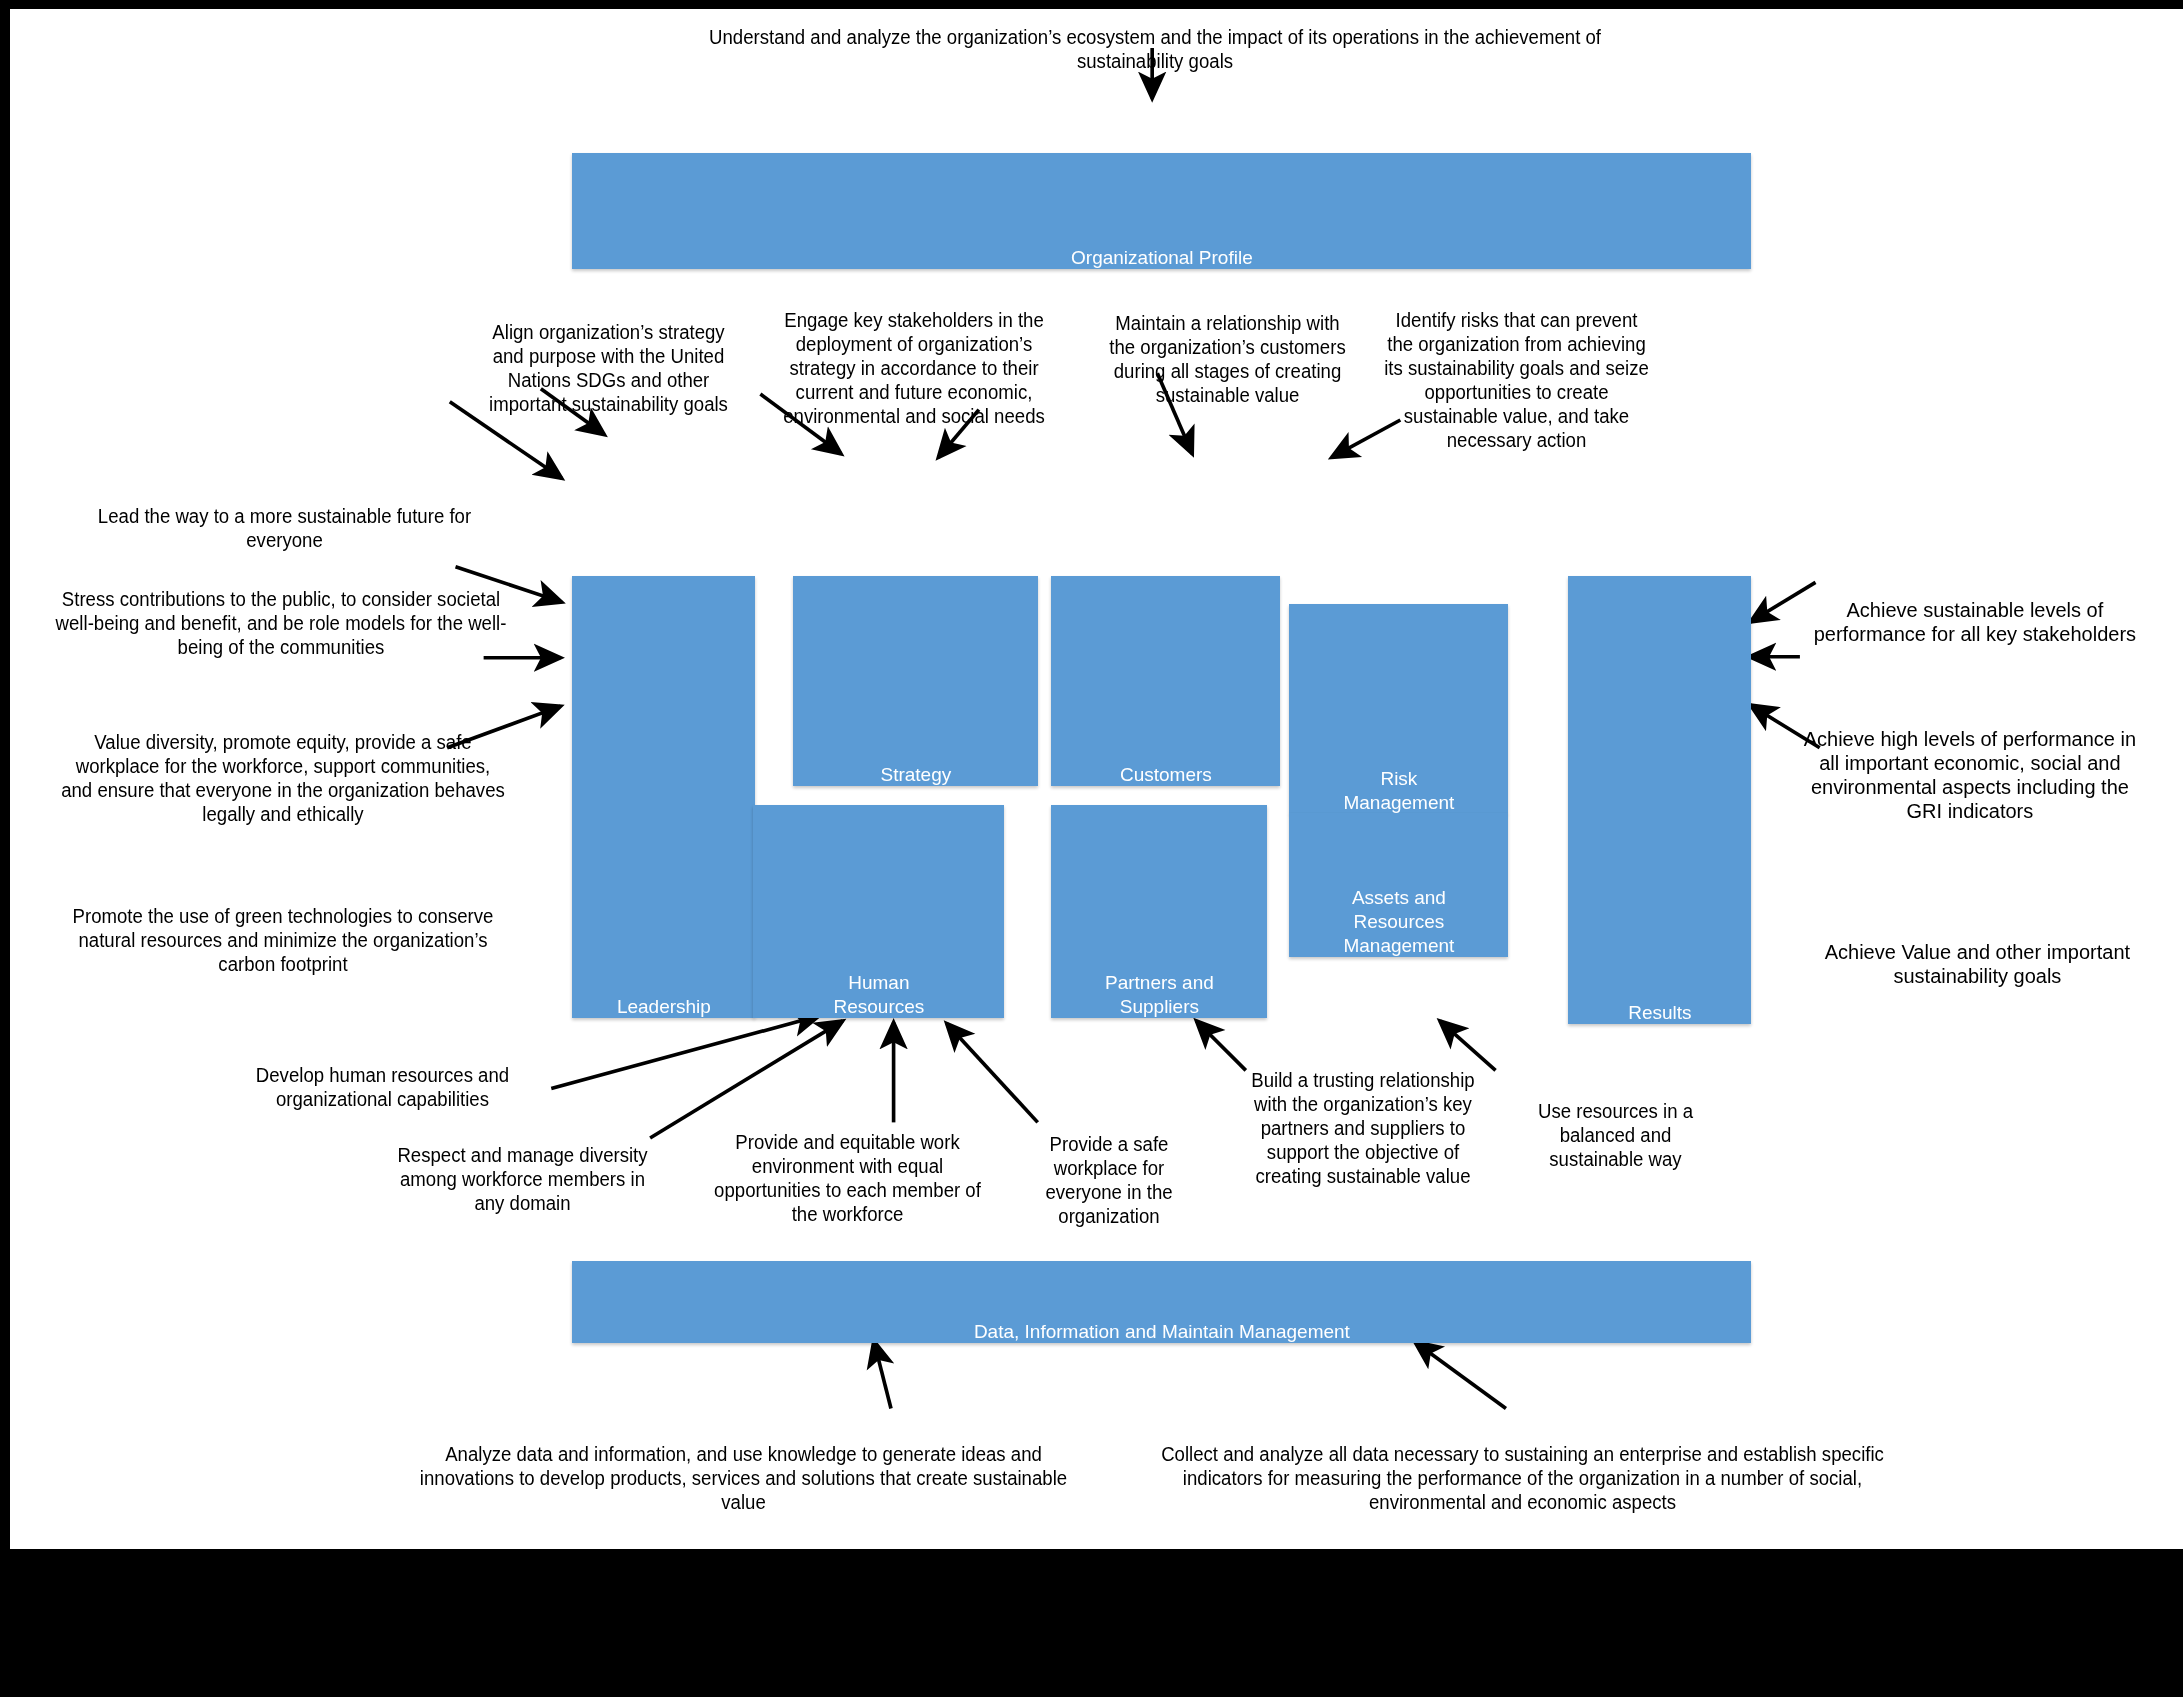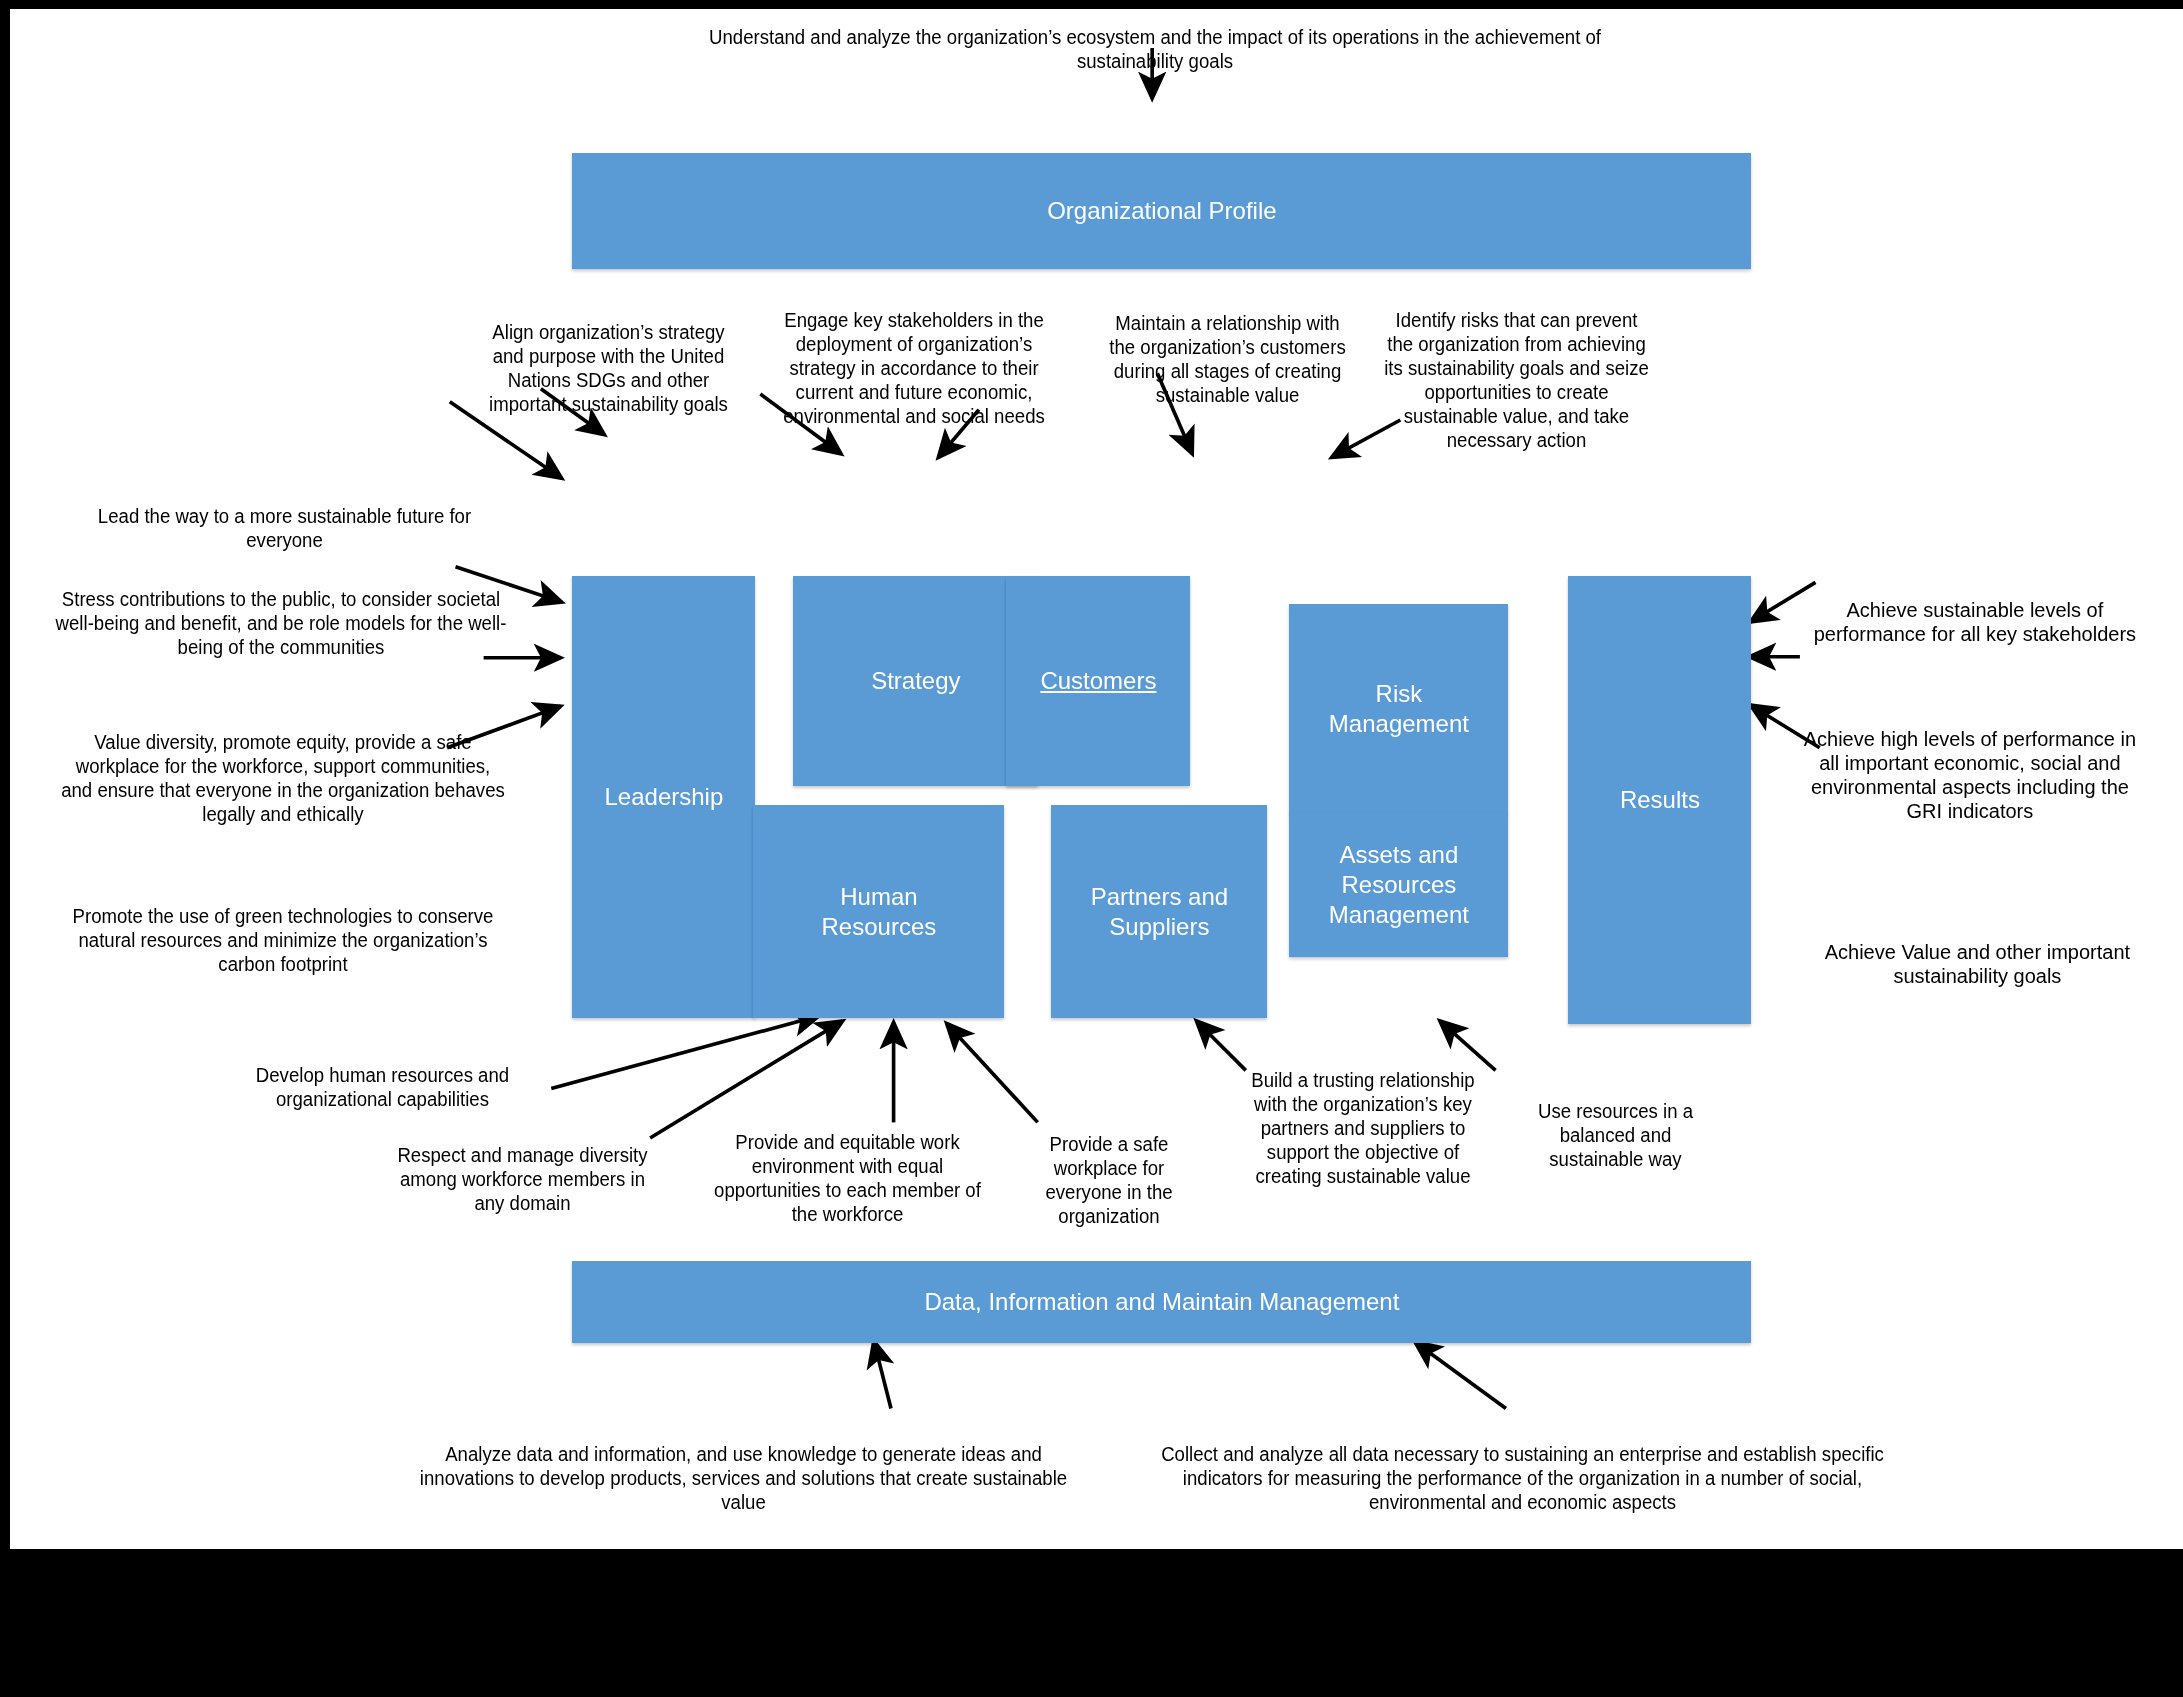--- a/index.html
+++ b/index.html
@@ -13,24 +13,24 @@
   #canvas{
     position:absolute;
     left:10.4px; top:9.4px;
     width:2173px; height:1540px;
     background:#ffffff;
   }
   .box{
     position:absolute;
     background:#5B9BD5;
     box-shadow:0 2.1px 3.1px rgba(0,0,0,0.22);
-    display:flex;align-items:center;justify-content:center;
+    display:flex;align-items:flex-end;justify-content:center;
     text-align:center;
     color:#ffffff;
-    font-size:24px;
+    font-size:19px;
     line-height:1.25;
     font-family:"Liberation Sans", sans-serif;
   }
   .note{
     position:absolute;
     color:#000;
     font-size:20px;
     line-height:1.20;
     text-align:center;
     font-family:"Liberation Sans", sans-serif;
@@ -109,21 +109,21 @@
     </div>
 
     <div class="box" style="left:562px;top:567px;width:183px;height:442px;">
       <span>Leadership</span>
     </div>
 
     <div class="box" style="left:783px;top:567px;width:245px;height:210px;">
       <span>Strategy</span>
     </div>
 
-    <div class="box" style="left:996px;top:567px;width:184px;height:210px;text-decoration:underline;">
+    <div class="box" style="left:1041px;top:567px;width:229px;height:210px;">
       <span>Customers</span>
     </div>
 
     <div class="box" style="left:1279px;top:567px;width:219px;height:210px;white-space:pre-line;margin-top:28px;">
       <span>Risk
 Management</span>
     </div>
 
     <div class="box" style="left:743px;top:796px;width:251px;height:213px;white-space:pre-line;">
       <span>Human

